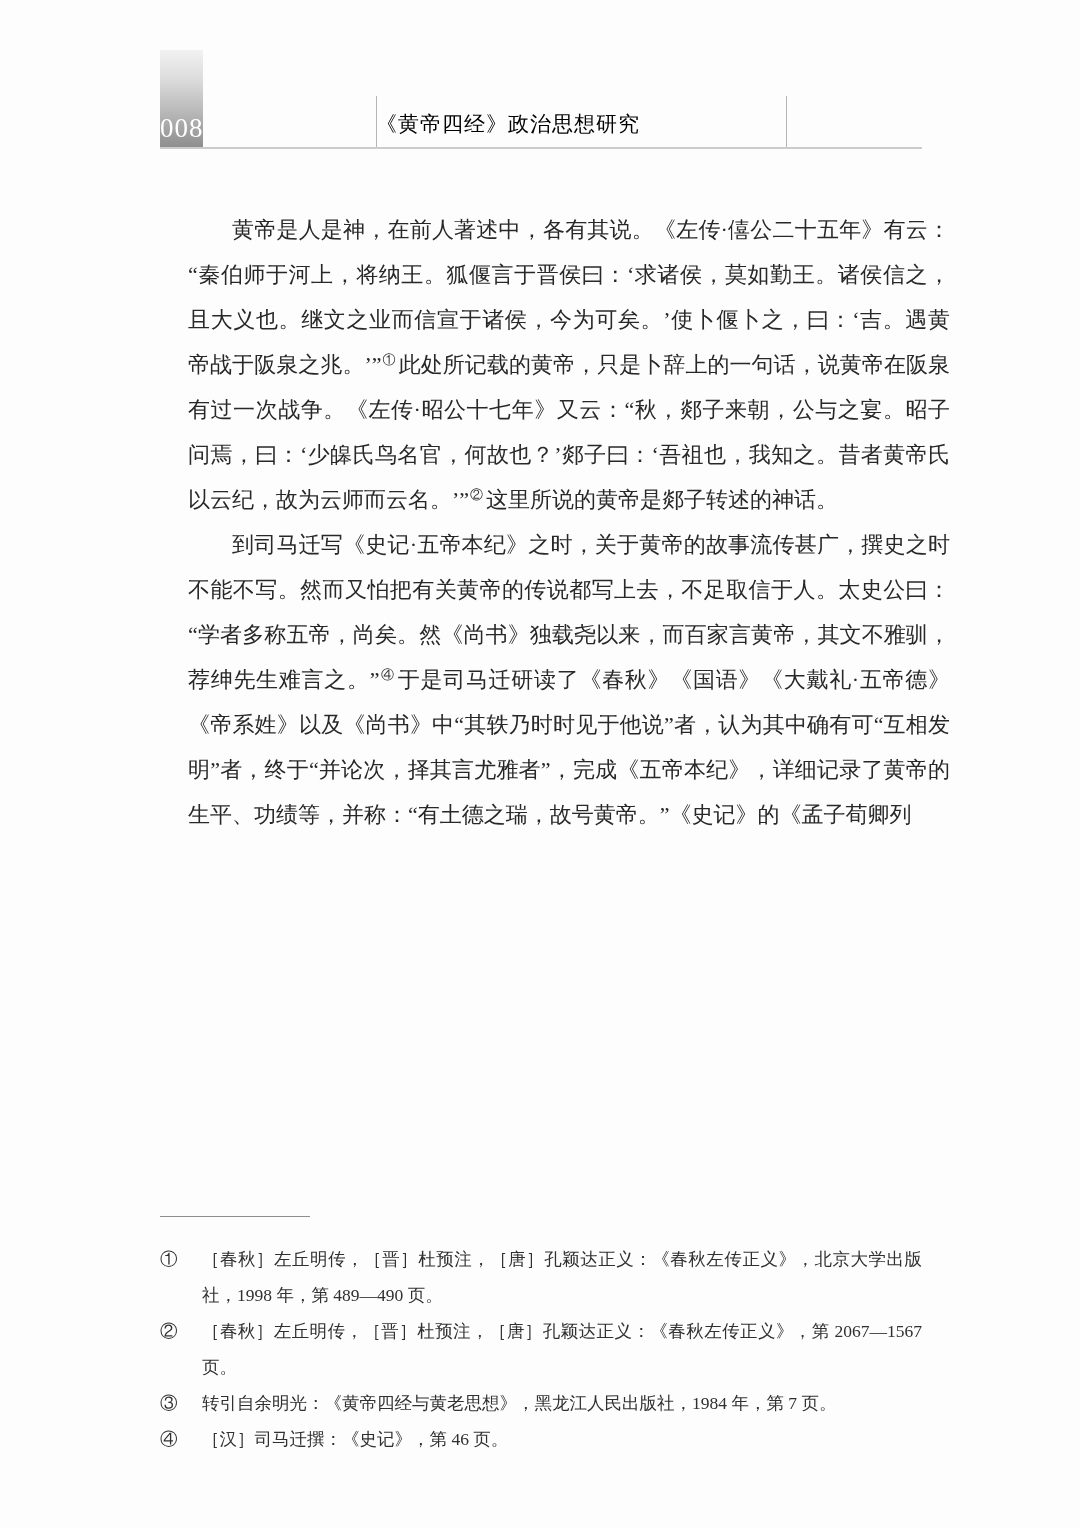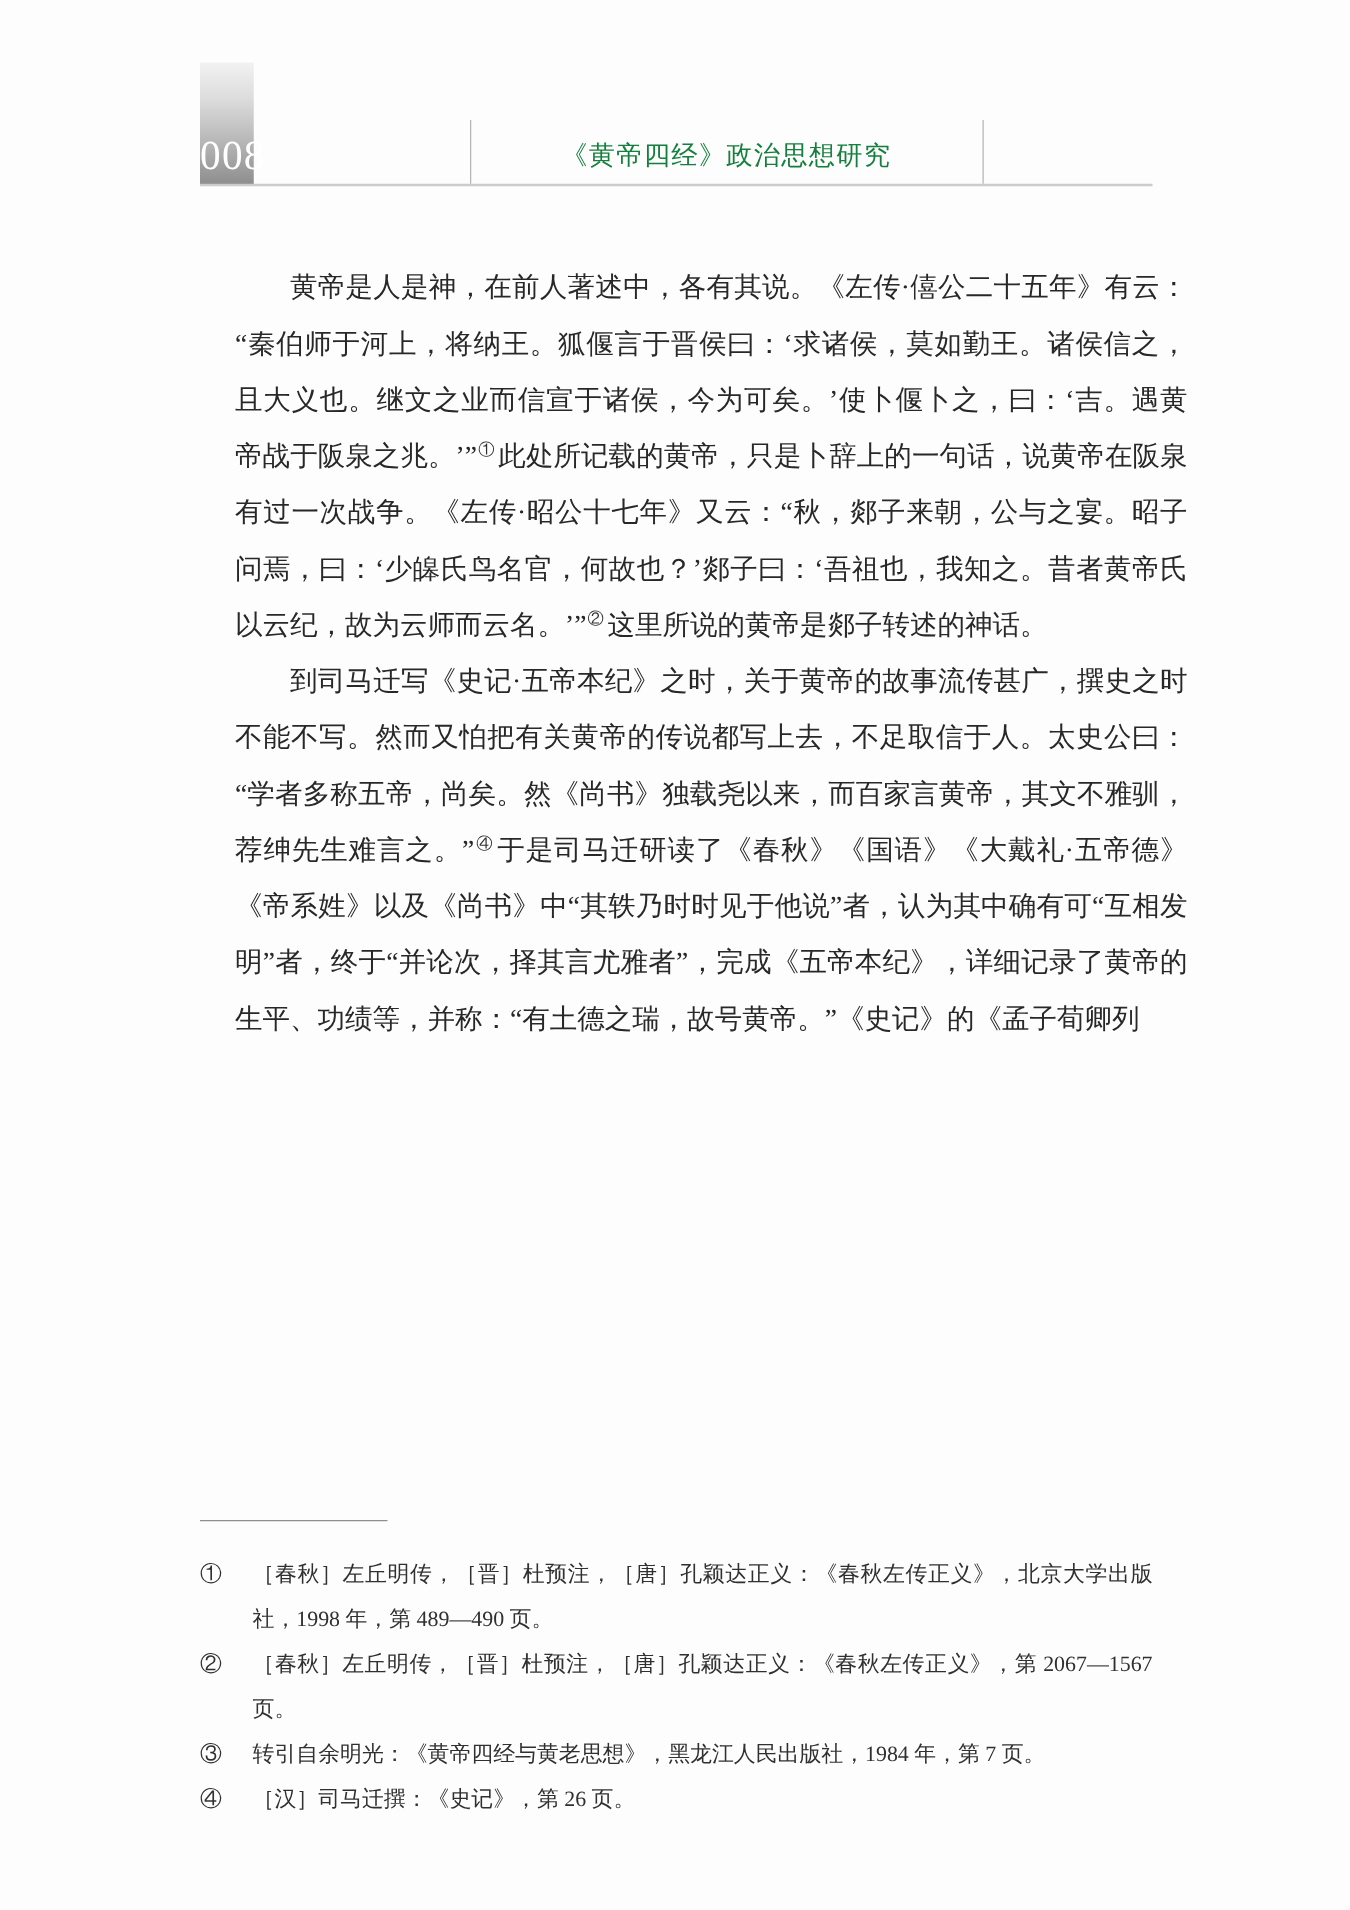--- a/index.html
+++ b/index.html
@@ -19,39 +19,38 @@
   
   .header-bar {
     position: absolute; left: 160px; top: 50px;
     width: 43px; height: 98px;
     background: linear-gradient(to bottom, #f2f2f2 0%, #dcdcdc 30%, #b3b3b3 68%, #8d8d8d 100%);
   }
   .page-number {
     position: absolute; left: 0; bottom: 4px; width: 100%;
     text-align: center;
     color: #ffffff;
-    font-size: 33px;
+    font-size: 27px;
     letter-spacing: 1px;
   }
   .header-rule {
     position: absolute; left: 160px; top: 147px;
     width: 762px; height: 2px;
     background: #cccccc;
   }
   .header-tick {
     position: absolute; top: 96px; height: 51px; width: 1px;
     background: #b5b5b5;
   }
   .tick-left  { left: 376px; }
   .tick-right { left: 786px; }
   .header-title {
     position: absolute; left: 376px; top: 110px; width: 410px;
-    text-align: center;
     font-size: 21px;
-    color: #15803d;
+    color: #000000;
     letter-spacing: 1px;
     white-space: nowrap;
   }
 
   
   .body-text {
     position: absolute; left: 160px; top: 207px;
     width: 762px;
     font-size: 22px;
     line-height: 45px;
@@ -116,18 +115,18 @@
         <div class="footnote">
           <span class="fn-marker">②</span>
           <span class="fn-text">［春秋］左丘明传，［晋］杜预注，［唐］孔颖达正义：《春秋左传正义》，第 2067—1567 页。</span>
         </div>
         <div class="footnote">
           <span class="fn-marker">③</span>
           <span class="fn-text">转引自余明光：《黄帝四经与黄老思想》，黑龙江人民出版社，1984 年，第 7 页。</span>
         </div>
         <div class="footnote">
           <span class="fn-marker">④</span>
-          <span class="fn-text">［汉］司马迁撰：《史记》，第 26 页。</span>
+          <span class="fn-text">［汉］司马迁撰：《史记》，第 46 页。</span>
         </div>
       </div>
   </div>
 
 </div>
 
 </body></html>

